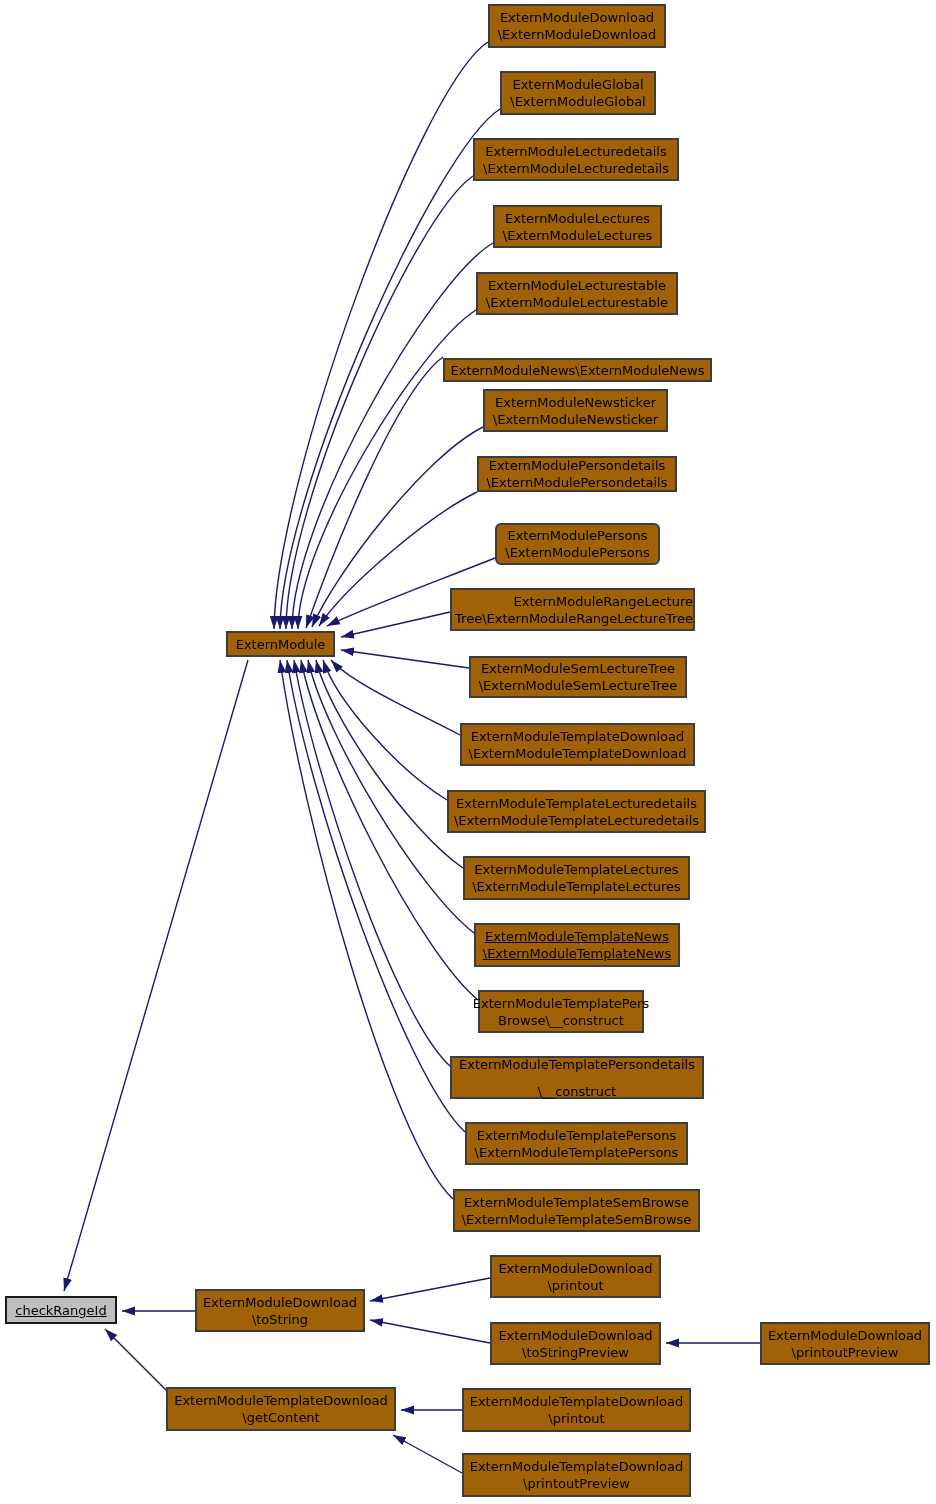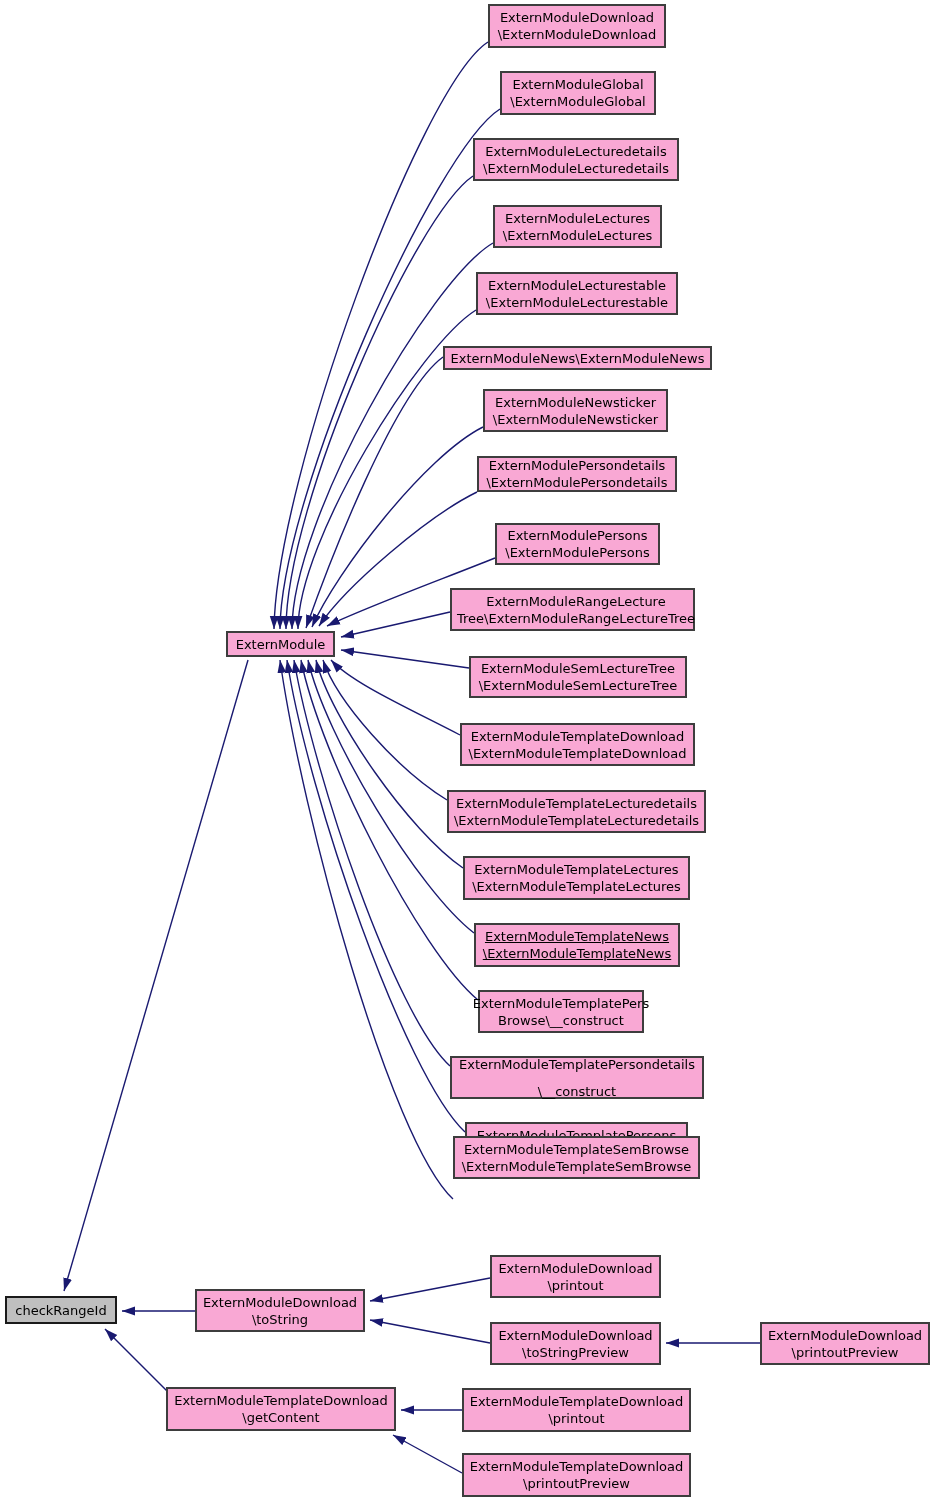--- a/index.html
+++ b/index.html
@@ -18,34 +18,34 @@
   #edge-layer {
     position: absolute;
     left: 0;
     top: 0;
     width: 936px;
     height: 1504px;
   }
   .node {
     position: absolute;
     box-sizing: border-box;
-    background: #f9a8d4;
+    background: #a16207;
     border: 2px solid #3d3d3d;
     color: #000000;
     font-size: 13px;
     line-height: 17px;
     display: flex;
     flex-direction: column;
     justify-content: center;
     align-items: center;
     white-space: nowrap;
     text-align: center;
   }
   .node.align-left {
-    align-items: center;
+    align-items: flex-end;
     padding-left: 7px;
     text-align: left;
   }
   .node.highlight {
     background: #bfbfbf;
     border-color: #1a1a1a;
   }
   .node .line {
     display: block;
   }
@@ -84,21 +84,21 @@
         <path d="M195,1311 L122,1311" fill="none" stroke="#191970" stroke-width="1.4" marker-end="url(#arrowhead)"></path>
         <path d="M168,1392 L105,1329" fill="none" stroke="#191970" stroke-width="1.4" marker-end="url(#arrowhead)"></path>
         <path d="M490,1278 L370,1301" fill="none" stroke="#191970" stroke-width="1.4" marker-end="url(#arrowhead)"></path>
         <path d="M490,1343 L370,1320" fill="none" stroke="#191970" stroke-width="1.4" marker-end="url(#arrowhead)"></path>
         <path d="M760,1343 L666,1343" fill="none" stroke="#191970" stroke-width="1.4" marker-end="url(#arrowhead)"></path>
         <path d="M462,1410 L401,1410" fill="none" stroke="#191970" stroke-width="1.4" marker-end="url(#arrowhead)"></path>
         <path d="M462,1473 L393,1435" fill="none" stroke="#191970" stroke-width="1.4" marker-end="url(#arrowhead)"></path>
       </g>
   </svg>
   <div id="nodes">
-      <div class="node highlight" style="left: 5px; top: 1296px; width: 112px; height: 28px;">
+      <div class="node highlight" style="left: 5px; top: 1296px; width: 112px; height: 28px; text-decoration: underline;">
         <span class="line">checkRangeId</span>
       </div>
       <div class="node" style="left: 226px; top: 631px; width: 109px; height: 26px;">
         <span class="line">ExternModule</span>
       </div>
       <div class="node" style="left: 488px; top: 4px; width: 178px; height: 44px;">
         <span class="line">ExternModuleDownload</span>
         <span class="line">\ExternModuleDownload</span>
       </div>
       <div class="node" style="left: 500px; top: 71px; width: 156px; height: 44px; text-align: center;">
@@ -110,32 +110,32 @@
         <span class="line">\ExternModuleLecturedetails</span>
       </div>
       <div class="node" style="left: 493px; top: 205px; width: 169px; height: 43px;">
         <span class="line">ExternModuleLectures</span>
         <span class="line">\ExternModuleLectures</span>
       </div>
       <div class="node" style="left: 476px; top: 272px; width: 202px; height: 43px;">
         <span class="line">ExternModuleLecturestable</span>
         <span class="line">\ExternModuleLecturestable</span>
       </div>
-      <div class="node" style="left: 443px; top: 346px; width: 269px; height: 24px;">
+      <div class="node" style="left: 443px; top: 358px; width: 269px; height: 24px;">
         <span class="line">ExternModuleNews\ExternModuleNews</span>
       </div>
       <div class="node" style="left: 483px; top: 389px; width: 185px; height: 43px;">
         <span class="line">ExternModuleNewsticker</span>
         <span class="line">\ExternModuleNewsticker</span>
       </div>
       <div class="node" style="left: 477px; top: 456px; width: 200px; height: 36px;">
         <span class="line">ExternModulePersondetails</span>
         <span class="line">\ExternModulePersondetails</span>
       </div>
-      <div class="node" style="left: 495px; top: 523px; width: 165px; height: 42px;">
+      <div class="node" style="left: 495px; top: 523px; width: 165px; height: 42px; border-radius: 6px;">
         <span class="line">ExternModulePersons</span>
         <span class="line">\ExternModulePersons</span>
       </div>
       <div class="node align-left" style="left: 450px; top: 588px; width: 245px; height: 43px;">
         <span class="line">ExternModuleRangeLecture</span>
         <span class="line">Tree\ExternModuleRangeLectureTree</span>
       </div>
       <div class="node" style="left: 469px; top: 656px; width: 218px; height: 42px;">
         <span class="line">ExternModuleSemLectureTree</span>
         <span class="line">\ExternModuleSemLectureTree</span>
@@ -161,21 +161,21 @@
         <span class="line">Browse\__construct</span>
       </div>
       <div class="node" style="left: 450px; top: 1056px; width: 254px; height: 43px; gap: 10px;">
         <span class="line">ExternModuleTemplatePersondetails</span>
         <span class="line">\__construct</span>
       </div>
       <div class="node" style="left: 465px; top: 1122px; width: 223px; height: 43px;">
         <span class="line">ExternModuleTemplatePersons</span>
         <span class="line">\ExternModuleTemplatePersons</span>
       </div>
-      <div class="node" style="left: 453px; top: 1136px; width: 247px; height: 43px;">
+      <div class="node" style="left: 453px; top: 1189px; width: 247px; height: 43px;">
         <span class="line">ExternModuleTemplateSemBrowse</span>
         <span class="line">\ExternModuleTemplateSemBrowse</span>
       </div>
       <div class="node" style="left: 195px; top: 1289px; width: 170px; height: 43px;">
         <span class="line">ExternModuleDownload</span>
         <span class="line">\toString</span>
       </div>
       <div class="node" style="left: 490px; top: 1255px; width: 171px; height: 43px;">
         <span class="line">ExternModuleDownload</span>
         <span class="line">\printout</span>

